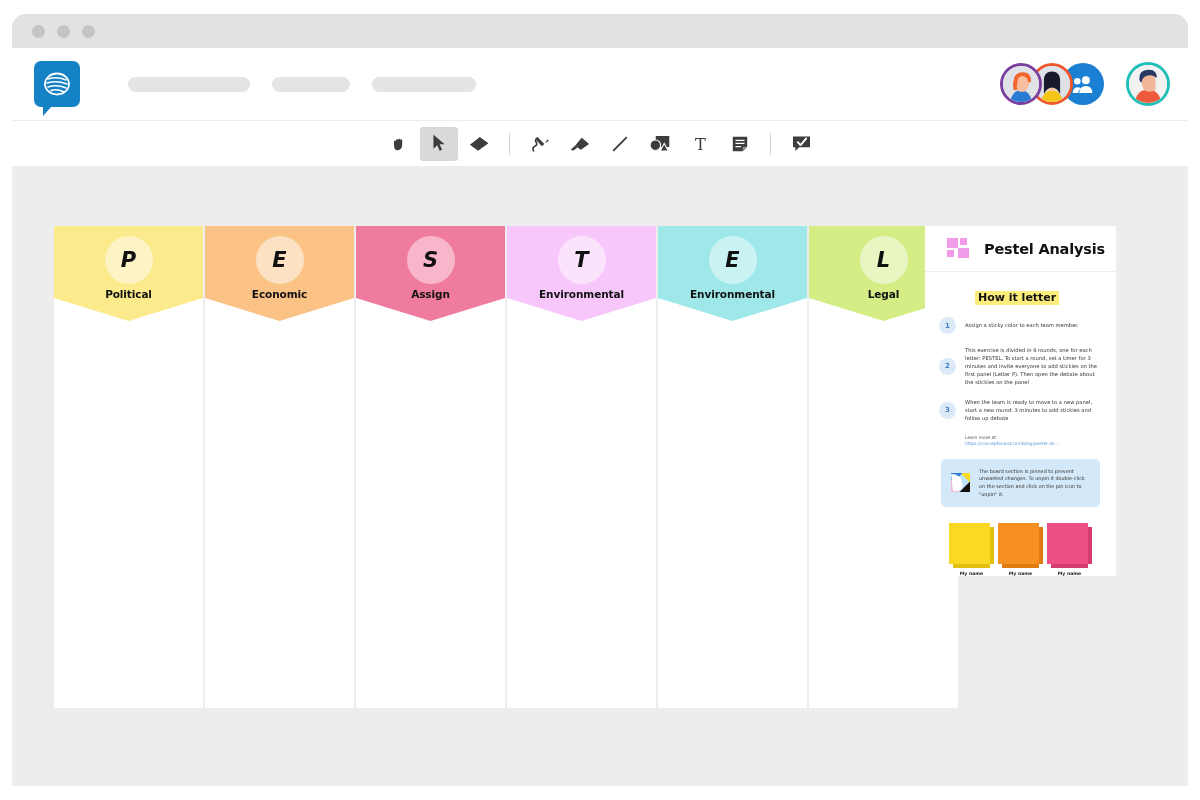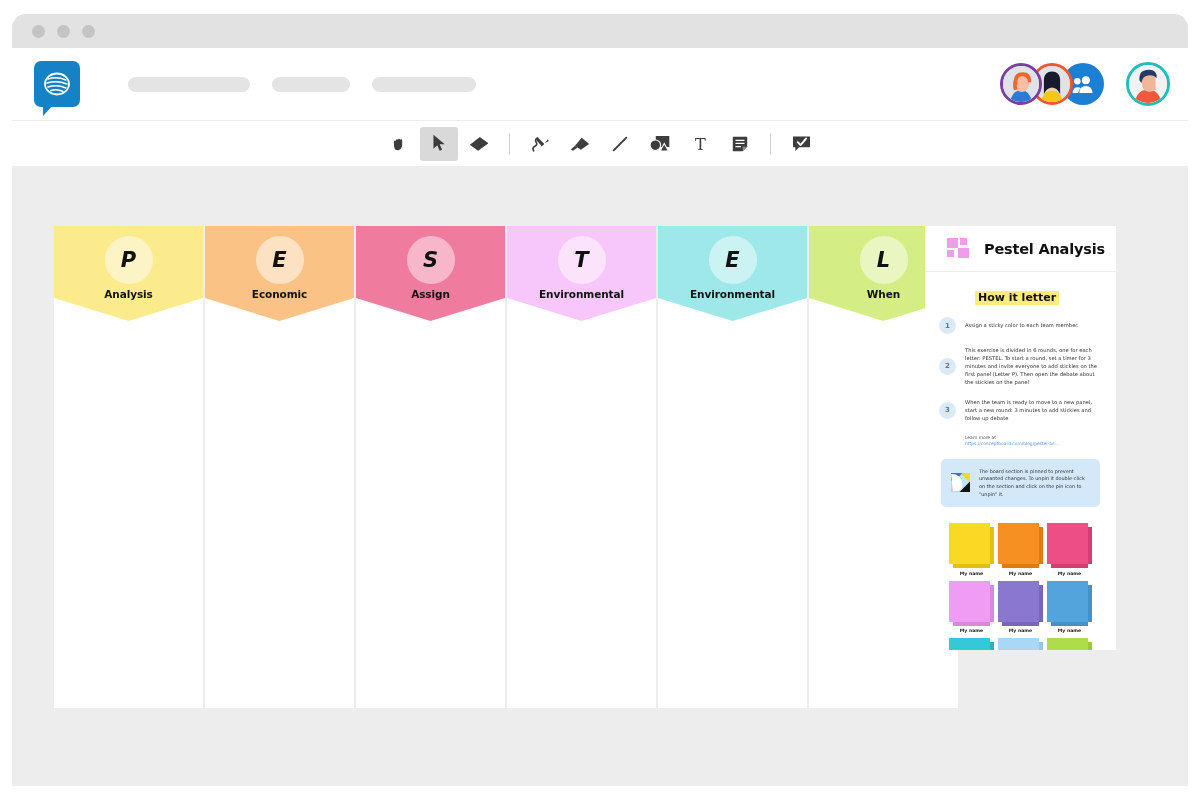--- a/index.html
+++ b/index.html
@@ -160,21 +160,21 @@
     font-weight: bold;
     color: #111111;
     letter-spacing: -0.1px;
   }
 
   
   #info-panel {
     position: absolute;
     left: 913px; top: 60px;
     width: 191px;
-    height: 424px;
+    height: 350px;
     background: #ffffff;
     overflow: hidden;
   }
   #panel-header {
     height: 46px;
     display: flex; align-items: center;
     padding-left: 22px;
     gap: 11px;
     border-bottom: 1px solid #eeeeee;
     background: #ffffff;
@@ -390,21 +390,21 @@
     <div id="pestel-board">
 
       <div class="pestel-column">
         <div class="col-banner">
           <svg class="banner-fill" viewBox="0 0 149 95" preserveAspectRatio="none">
             <path d="M0 0 H149 V72 L74.5 95 L0 72 Z" fill="#fbeb8c"></path>
           </svg>
           <div class="col-letter-circle" style="background:#fdf4c5;">
             <span>P</span>
           </div>
-          <div class="col-label">Analysis</div>
+          <div class="col-label">Political</div>
         </div>
       </div>
 
       <div class="pestel-column">
         <div class="col-banner">
           <svg class="banner-fill" viewBox="0 0 149 95" preserveAspectRatio="none">
             <path d="M0 0 H149 V72 L74.5 95 L0 72 Z" fill="#fac284"></path>
           </svg>
           <div class="col-letter-circle" style="background:#fde1c3;">
             <span>E</span>
@@ -450,21 +450,21 @@
       </div>
 
       <div class="pestel-column">
         <div class="col-banner">
           <svg class="banner-fill" viewBox="0 0 149 95" preserveAspectRatio="none">
             <path d="M0 0 H149 V72 L74.5 95 L0 72 Z" fill="#d4ed85"></path>
           </svg>
           <div class="col-letter-circle" style="background:#e9f6c2;">
             <span>L</span>
           </div>
-          <div class="col-label">When</div>
+          <div class="col-label">Legal</div>
         </div>
       </div>
     </div>
 
     <div id="info-panel">
 
       <div id="panel-header">
         <svg id="panel-grid-icon" viewBox="0 0 26 24">
           <rect x="0" y="1" width="11" height="10" fill="#f09ce8"></rect>
           <rect x="13" y="1" width="7" height="7" fill="#f09ce8"></rect>

